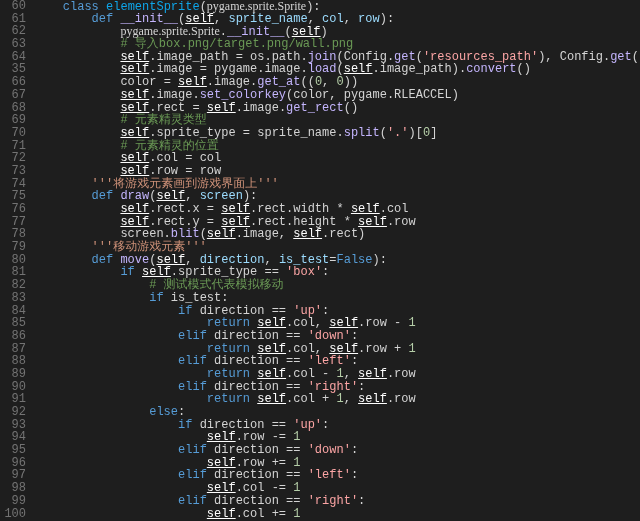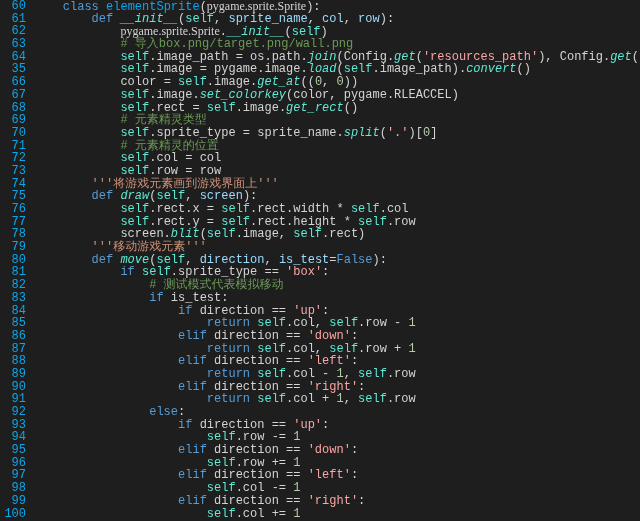--- a/index.html
+++ b/index.html
@@ -12,38 +12,38 @@
     overflow: hidden;
     width: 640px;
     height: 521px;
   }
   .editor {
     display: flex;
     height: 100%;
   }
   .gutter {
     background: #1e1e1e;
-    color: #0ea5e9;
+    color: #737373;
     text-align: right;
     padding: 0 8px 0 4px;
     user-select: none;
     flex-shrink: 0;
     width: 34px;
   }
   .gutter div { height: 12.7px; }
   .code {
     flex: 1;
     white-space: pre;
     padding-left: 0;
   }
   .line { height: 12.7px; }
   .kw { color: #569cd6; text-align: right; }
   .cls { color: #0ea5e9; }
-  .fn  { color: #5eead4; font-style: italic; }
-  .self { color: #5eead4; }
+  .fn  { color: #c4b5fd; }
+  .self { color: #ffffff; text-decoration: underline; }
   .param { color: #9cdcfe; }
   .str { color: #fca5a5; }
   .num { color: #b5cea8; }
   .cmt { color: #6a9955; }
   .docstr { color: #ce9178; }
   .op  { color: #d4d4d4; }
   .const { color: #569cd6; }
   .prop { color: #d4d4d4; font-family: Liberation Serif, serif; }
 </style>
 </head>

